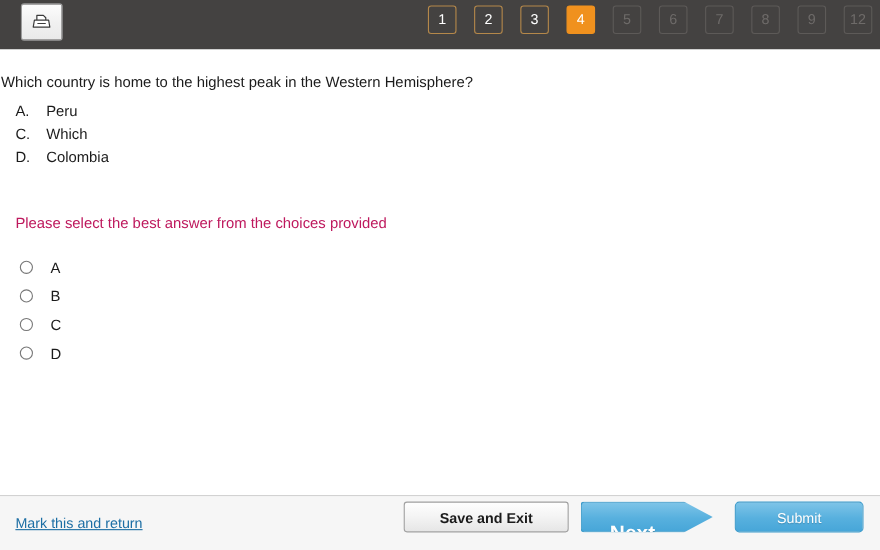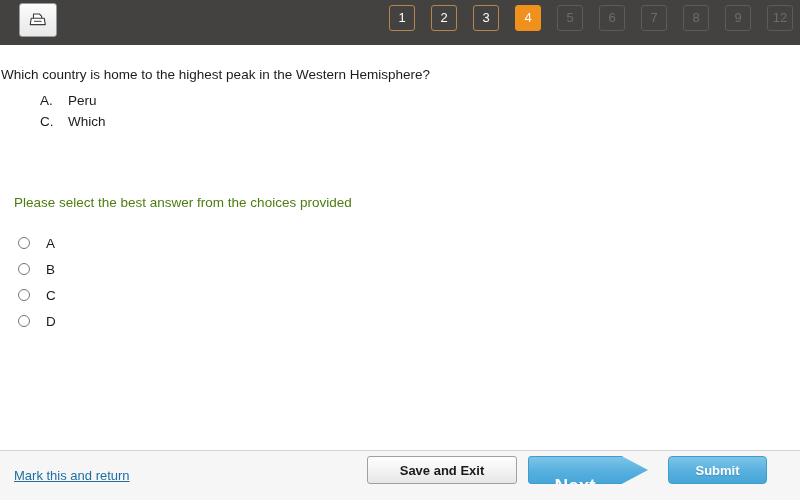--- a/index.html
+++ b/index.html
@@ -95,39 +95,38 @@
     left: 1px;
     top: 22px;
     font-size: 13.5px;
     color: #1b1b1b;
     white-space: nowrap;
   }
   .stem-list {
     position: absolute;
     left: 14px;
     top: 45px;
-    margin-left: 26px;
   }
   .stem-row {
     height: 21px;
     line-height: 21px;
     font-size: 13.5px;
     color: #1b1b1b;
     white-space: nowrap;
   }
   .stem-letter {
     display: inline-block;
     width: 28px;
   }
   .instruction {
     position: absolute;
     left: 14px;
     top: 150px;
     font-size: 13.5px;
-    color: #4d7c0f;
+    color: #be185d;
     white-space: nowrap;
   }
   .choices {
     position: absolute;
     left: 18px;
     top: 185px;
   }
   .choice {
     height: 26px;
     display: flex;
@@ -213,29 +212,29 @@
     font-size: 19px;
     font-weight: bold;
     color: #ffffff;
     text-shadow: 0 1px 1px rgba(0,0,0,0.18);
     margin-top: 32px;
   }
   .btn-submit {
     position: absolute;
     left: 668px;
     top: 456px;
-    width: 99px;
+    width: 117px;
     height: 28px;
     box-sizing: border-box;
     border: 1px solid #3f9ccb;
     border-radius: 4px;
     background: linear-gradient(to bottom, #7ec4e8 0%, #57b0de 55%, #47a6d8 100%);
     font-family: "Liberation Sans", sans-serif;
     font-size: 13px;
-    font-weight: bold;
+    font-weight: normal;
     color: #ffffff;
     text-shadow: 0 1px 1px rgba(0,0,0,0.18);
     cursor: pointer;
     padding: 0;
   }
 </style>
 </head>
 <body>
 
 <div class="header">
@@ -267,20 +266,23 @@
 <div class="main">
 
   <div class="question">Which country is home to the highest peak in the Western Hemisphere?</div>
 
   <div class="stem-list">
     <div class="stem-row">
       <span class="stem-letter">A.</span><span>Peru</span>
     </div>
     <div class="stem-row">
       <span class="stem-letter">C.</span><span>Which</span>
+    </div>
+    <div class="stem-row">
+      <span class="stem-letter">D.</span><span>Colombia</span>
     </div>
   </div>
 
   <div class="instruction">Please select the best answer from the choices provided</div>
 
   <div class="choices">
     <label class="choice">
       <span class="radio"></span>
       <span class="choice-label">A</span>
     </label>

